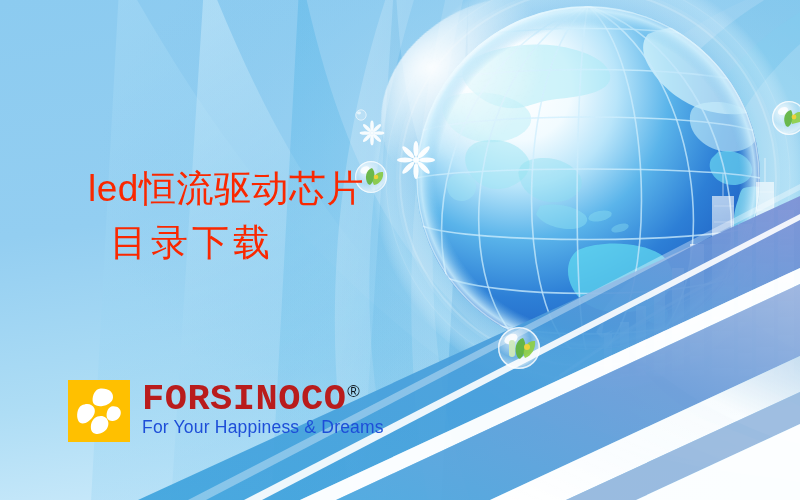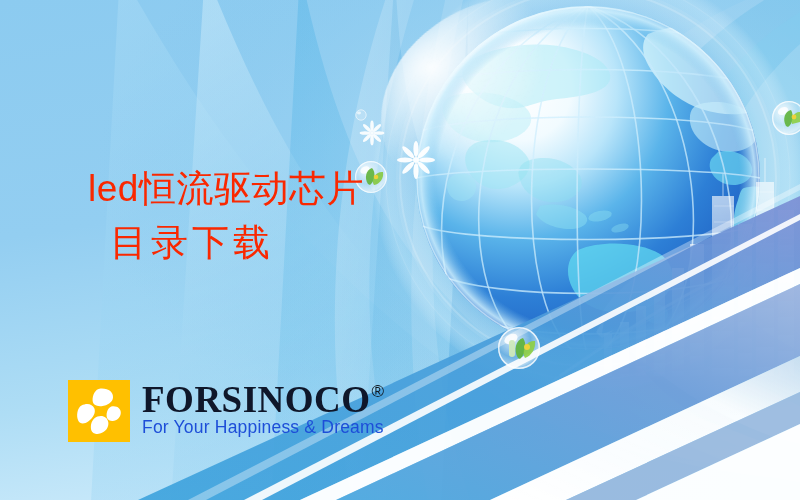--- a/index.html
+++ b/index.html
@@ -70,24 +70,24 @@
     padding-top: 2px;
     display: flex;
     flex-direction: column;
   }
   #logo-wordmark-row {
     display: flex;
     align-items: flex-start;
     line-height: 1;
   }
   #logo-wordmark {
-    font-family: Liberation Serif, serif;
+    font-family: Liberation Mono, monospace;
     font-weight: bold;
     font-size: 37px;
-    color: #0f172a;
+    color: #b91c1c;
     letter-spacing: 0.5px;
     line-height: 0.95;
   }
   #logo-rmark {
     font-family: "Liberation Sans", sans-serif;
     font-size: 17px;
     color: #101820;
     line-height: 1;
     margin-left: 1px;
     margin-top: 1px;

